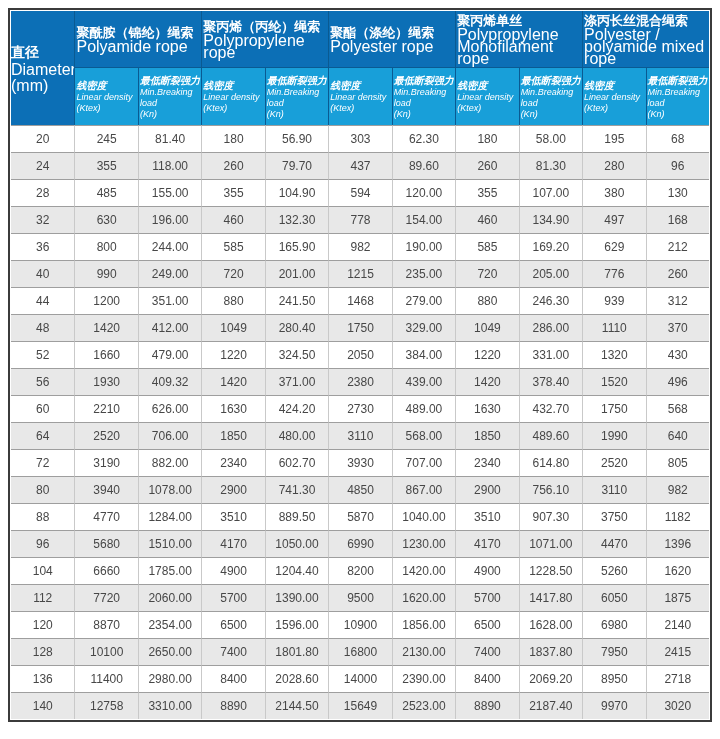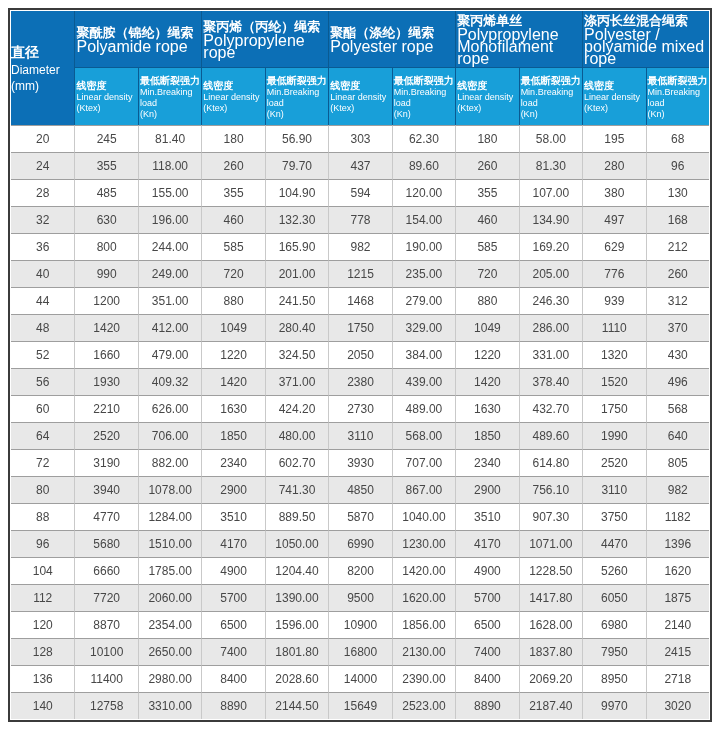--- a/index.html
+++ b/index.html
@@ -26,37 +26,38 @@
     font-weight: normal;
     text-align: left;
     vertical-align: middle;
     overflow: hidden;
   }
   th.diameter-cell {
     background: var(--header_dark, #0c6fb6);
     height: 100px;
   }
   th.diameter-cell .dia-zh { font-size: 14px; font-weight: bold; line-height: 20px; }
-  th.diameter-cell .dia-en { font-size: 12px; line-height: 16px; }
+  th.diameter-cell .dia-en { font-size: 16px; line-height: 16px; }
 
   th.group-cell {
     background: var(--header_dark, #0c6fb6);
     height: 42px;
     border-left: 1px solid var(--header_divider, #0a5a92);
     padding: 2px 1px;
   }
   th.group-cell .group-zh { font-size: 13px; font-weight: bold; line-height: 16px; }
   th.group-cell .group-en { font-size: 16px; line-height: 12px; }
 
   th.sub-cell {
     background: var(--header_light, #189fd9);
     height: 58px;
     border-left: 1px solid var(--header_divider, #0a5a92);
     border-top: 1px solid var(--header_divider, #0a5a92);
     padding: 2px 1px;
+    font-style: italic;
   }
   th.sub-cell .sub-zh { font-size: 10px; font-weight: bold; line-height: 13px; }
   th.sub-cell .sub-en { font-size: 9px; line-height: 11px; }
 
   
   tbody td {
     height: 27px;
     text-align: center;
     vertical-align: middle;
     font-size: 12px;

